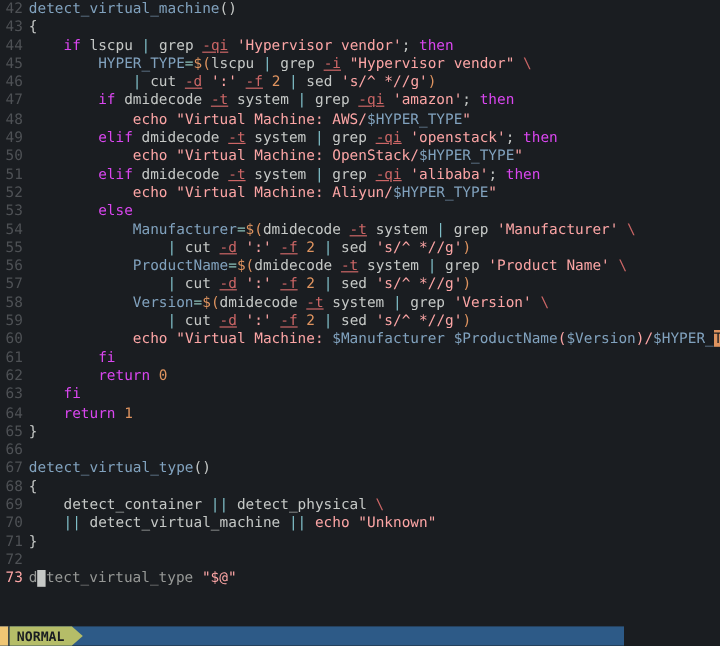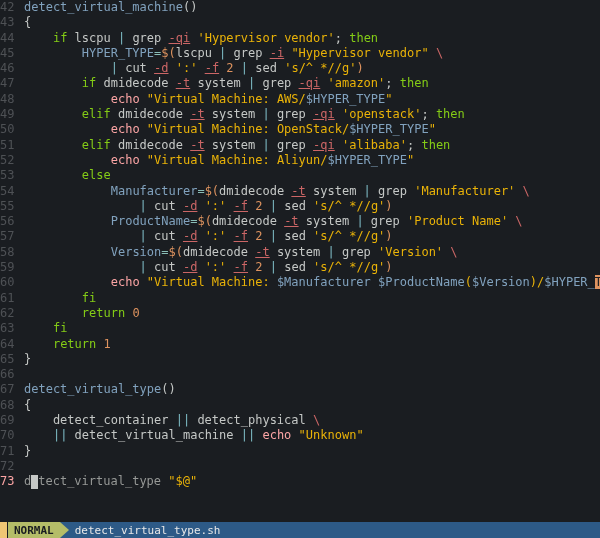--- a/index.html
+++ b/index.html
@@ -20,53 +20,54 @@
     overflow: hidden;
     white-space: pre;
   }
   .line {
     display: flex;
     height: 15.3px;
     align-items: baseline;
   }
   .gutter {
     width: 24px;
+    text-align: right;
     padding-right: 5px;
     color: #4e5155;
     user-select: none;
     flex: 0 0 24px;
   }
   .line.current .gutter { color: #fca5a5; }
   .code { flex: 1; }
-  .c-kw      { color: #84cc16; }            
+  .c-kw      { color: #d946ef; }            
   .c-fn      { color: #81a2be; }            
   .c-cmd     { color: #fca5a5; }
   .c-pipe    { color: #7fbec7; }
   .c-flag    { color: #cc6666; text-decoration: underline; }            
-  .c-str     { color: #eab308; }            
+  .c-str     { color: #fca5a5; }            
   .c-num     { color: #de935f; }            
   .c-op      { color: #8abeb7; }            
   .c-cont    { color: #cc6666; }            
   .c-brace   { color: #c5c8c6; }
   .c-default { color: #c5c8c6; }
   .c-dim     { color: #969896; }
   .hl-search { background: #de935f; color: #1a1d21; }
   .cursor {
     display: inline-block;
     width: 7px;
     height: 14px;
     background: #c5c8c6;
     vertical-align: text-bottom;
     position: relative;
     top: 1px;
   }
   .statusbar {
     position: absolute;
     bottom: 0; left: 0;
-    width: 600px;
+    width: 520px;
     height: 16px;
     background: #2d5a87;
     display: flex;
     align-items: stretch;
     font-size: 11px;
   }
   .mode-badge {
     background: #b5bd68;
     color: #1a1d21;
     font-weight: bold;
@@ -95,14 +96,13 @@
 </head>
 <body>
 
 <div class="editor" id="editor"><div class="line"><span class="gutter">42</span><span class="code"><span class="c-fn">detect_virtual_machine</span><span class="c-default">()</span></span></div><div class="line"><span class="gutter">43</span><span class="code"><span class="c-brace">{</span></span></div><div class="line"><span class="gutter">44</span><span class="code"><span class="c-default">    </span><span class="c-kw">if</span><span class="c-default"> lscpu </span><span class="c-pipe">|</span><span class="c-default"> grep </span><span class="c-flag">-qi</span><span class="c-default"> </span><span class="c-str">'Hypervisor vendor'</span><span class="c-default">; </span><span class="c-kw">then</span></span></div><div class="line"><span class="gutter">45</span><span class="code"><span class="c-default">        </span><span class="c-fn">HYPER_TYPE</span><span class="c-op">=</span><span class="c-num">$(</span><span class="c-default">lscpu </span><span class="c-pipe">|</span><span class="c-default"> grep </span><span class="c-flag">-i</span><span class="c-default"> </span><span class="c-str">"Hypervisor vendor"</span><span class="c-default"> </span><span class="c-cont">\</span></span></div><div class="line"><span class="gutter">46</span><span class="code"><span class="c-default">            </span><span class="c-pipe">|</span><span class="c-default"> cut </span><span class="c-flag">-d</span><span class="c-default"> </span><span class="c-str">':'</span><span class="c-default"> </span><span class="c-flag">-f</span><span class="c-default"> </span><span class="c-num">2</span><span class="c-default"> </span><span class="c-pipe">|</span><span class="c-default"> sed </span><span class="c-str">'s/^ *//g'</span><span class="c-num">)</span></span></div><div class="line"><span class="gutter">47</span><span class="code"><span class="c-default">        </span><span class="c-kw">if</span><span class="c-default"> dmidecode </span><span class="c-flag">-t</span><span class="c-default"> system </span><span class="c-pipe">|</span><span class="c-default"> grep </span><span class="c-flag">-qi</span><span class="c-default"> </span><span class="c-str">'amazon'</span><span class="c-default">; </span><span class="c-kw">then</span></span></div><div class="line"><span class="gutter">48</span><span class="code"><span class="c-default">            </span><span class="c-cmd">echo</span><span class="c-default"> </span><span class="c-str">"Virtual Machine: AWS/</span><span class="c-fn">$HYPER_TYPE</span><span class="c-str">"</span></span></div><div class="line"><span class="gutter">49</span><span class="code"><span class="c-default">        </span><span class="c-kw">elif</span><span class="c-default"> dmidecode </span><span class="c-flag">-t</span><span class="c-default"> system </span><span class="c-pipe">|</span><span class="c-default"> grep </span><span class="c-flag">-qi</span><span class="c-default"> </span><span class="c-str">'openstack'</span><span class="c-default">; </span><span class="c-kw">then</span></span></div><div class="line"><span class="gutter">50</span><span class="code"><span class="c-default">            </span><span class="c-cmd">echo</span><span class="c-default"> </span><span class="c-str">"Virtual Machine: OpenStack/</span><span class="c-fn">$HYPER_TYPE</span><span class="c-str">"</span></span></div><div class="line"><span class="gutter">51</span><span class="code"><span class="c-default">        </span><span class="c-kw">elif</span><span class="c-default"> dmidecode </span><span class="c-flag">-t</span><span class="c-default"> system </span><span class="c-pipe">|</span><span class="c-default"> grep </span><span class="c-flag">-qi</span><span class="c-default"> </span><span class="c-str">'alibaba'</span><span class="c-default">; </span><span class="c-kw">then</span></span></div><div class="line"><span class="gutter">52</span><span class="code"><span class="c-default">            </span><span class="c-cmd">echo</span><span class="c-default"> </span><span class="c-str">"Virtual Machine: Aliyun/</span><span class="c-fn">$HYPER_TYPE</span><span class="c-str">"</span></span></div><div class="line"><span class="gutter">53</span><span class="code"><span class="c-default">        </span><span class="c-kw">else</span></span></div><div class="line"><span class="gutter">54</span><span class="code"><span class="c-default">            </span><span class="c-fn">Manufacturer</span><span class="c-op">=</span><span class="c-num">$(</span><span class="c-default">dmidecode </span><span class="c-flag">-t</span><span class="c-default"> system </span><span class="c-pipe">|</span><span class="c-default"> grep </span><span class="c-str">'Manufacturer'</span><span class="c-default"> </span><span class="c-cont">\</span></span></div><div class="line"><span class="gutter">55</span><span class="code"><span class="c-default">                </span><span class="c-pipe">|</span><span class="c-default"> cut </span><span class="c-flag">-d</span><span class="c-default"> </span><span class="c-str">':'</span><span class="c-default"> </span><span class="c-flag">-f</span><span class="c-default"> </span><span class="c-num">2</span><span class="c-default"> </span><span class="c-pipe">|</span><span class="c-default"> sed </span><span class="c-str">'s/^ *//g'</span><span class="c-num">)</span></span></div><div class="line"><span class="gutter">56</span><span class="code"><span class="c-default">            </span><span class="c-fn">ProductName</span><span class="c-op">=</span><span class="c-num">$(</span><span class="c-default">dmidecode </span><span class="c-flag">-t</span><span class="c-default"> system </span><span class="c-pipe">|</span><span class="c-default"> grep </span><span class="c-str">'Product Name'</span><span class="c-default"> </span><span class="c-cont">\</span></span></div><div class="line"><span class="gutter">57</span><span class="code"><span class="c-default">                </span><span class="c-pipe">|</span><span class="c-default"> cut </span><span class="c-flag">-d</span><span class="c-default"> </span><span class="c-str">':'</span><span class="c-default"> </span><span class="c-flag">-f</span><span class="c-default"> </span><span class="c-num">2</span><span class="c-default"> </span><span class="c-pipe">|</span><span class="c-default"> sed </span><span class="c-str">'s/^ *//g'</span><span class="c-num">)</span></span></div><div class="line"><span class="gutter">58</span><span class="code"><span class="c-default">            </span><span class="c-fn">Version</span><span class="c-op">=</span><span class="c-num">$(</span><span class="c-default">dmidecode </span><span class="c-flag">-t</span><span class="c-default"> system </span><span class="c-pipe">|</span><span class="c-default"> grep </span><span class="c-str">'Version'</span><span class="c-default"> </span><span class="c-cont">\</span></span></div><div class="line"><span class="gutter">59</span><span class="code"><span class="c-default">                </span><span class="c-pipe">|</span><span class="c-default"> cut </span><span class="c-flag">-d</span><span class="c-default"> </span><span class="c-str">':'</span><span class="c-default"> </span><span class="c-flag">-f</span><span class="c-default"> </span><span class="c-num">2</span><span class="c-default"> </span><span class="c-pipe">|</span><span class="c-default"> sed </span><span class="c-str">'s/^ *//g'</span><span class="c-num">)</span></span></div><div class="line"><span class="gutter">60</span><span class="code"><span class="c-default">            </span><span class="c-cmd">echo</span><span class="c-default"> </span><span class="c-str">"Virtual Machine: </span><span class="c-fn">$Manufacturer</span><span class="c-str"> </span><span class="c-fn">$ProductName</span><span class="c-str">(</span><span class="c-fn">$Version</span><span class="c-str">)/</span><span class="c-fn">$HYPER_</span><span class="hl-search">TYPE"</span></span></div><div class="line"><span class="gutter">61</span><span class="code"><span class="c-default">        </span><span class="c-kw">fi</span></span></div><div class="line"><span class="gutter">62</span><span class="code"><span class="c-default">        </span><span class="c-kw">return</span><span class="c-default"> </span><span class="c-num">0</span></span></div><div class="line"><span class="gutter">63</span><span class="code"><span class="c-default">    </span><span class="c-kw">fi</span></span></div><div class="line"><span class="gutter">64</span><span class="code"><span class="c-default">    </span><span class="c-kw">return</span><span class="c-default"> </span><span class="c-num">1</span></span></div><div class="line"><span class="gutter">65</span><span class="code"><span class="c-brace">}</span></span></div><div class="line"><span class="gutter">66</span><span class="code"></span></div><div class="line"><span class="gutter">67</span><span class="code"><span class="c-fn">detect_virtual_type</span><span class="c-default">()</span></span></div><div class="line"><span class="gutter">68</span><span class="code"><span class="c-brace">{</span></span></div><div class="line"><span class="gutter">69</span><span class="code"><span class="c-default">    detect_container </span><span class="c-pipe">||</span><span class="c-default"> detect_physical </span><span class="c-cont">\</span></span></div><div class="line"><span class="gutter">70</span><span class="code"><span class="c-default">    </span><span class="c-pipe">||</span><span class="c-default"> detect_virtual_machine </span><span class="c-pipe">||</span><span class="c-default"> </span><span class="c-cmd">echo</span><span class="c-default"> </span><span class="c-str">"Unknown"</span></span></div><div class="line"><span class="gutter">71</span><span class="code"><span class="c-brace">}</span></span></div><div class="line"><span class="gutter">72</span><span class="code"></span></div><div class="line current"><span class="gutter">73</span><span class="code"><span class="c-dim">d</span><span class="cursor"></span><span class="c-dim">tect_virtual_type </span><span class="c-str">"$@"</span></span></div></div>
 
 <div class="statusbar">
   <span class="flag-yellow"></span>
   <span class="gap"></span>
   <span class="mode-badge">NORMAL</span>
   <span class="mode-arrow"></span>
-  <span class="file-seg">detect_virtual_type.sh</span>
 </div>
 
 </body></html>

